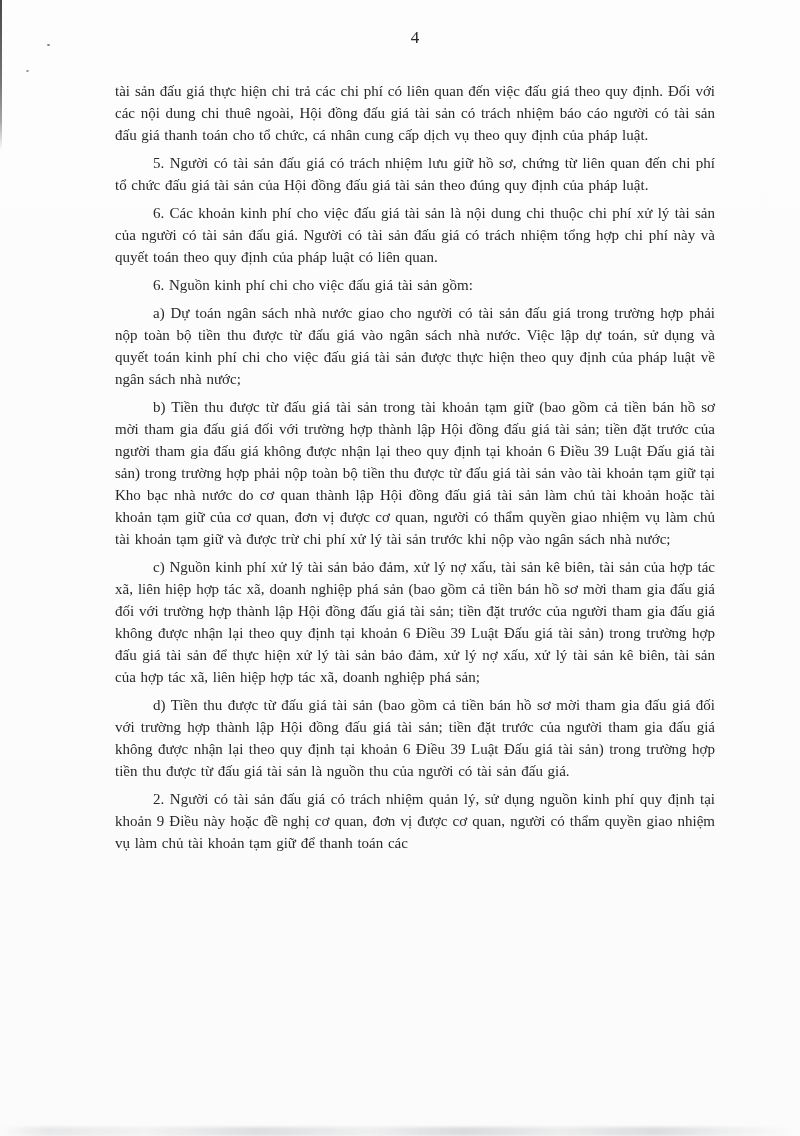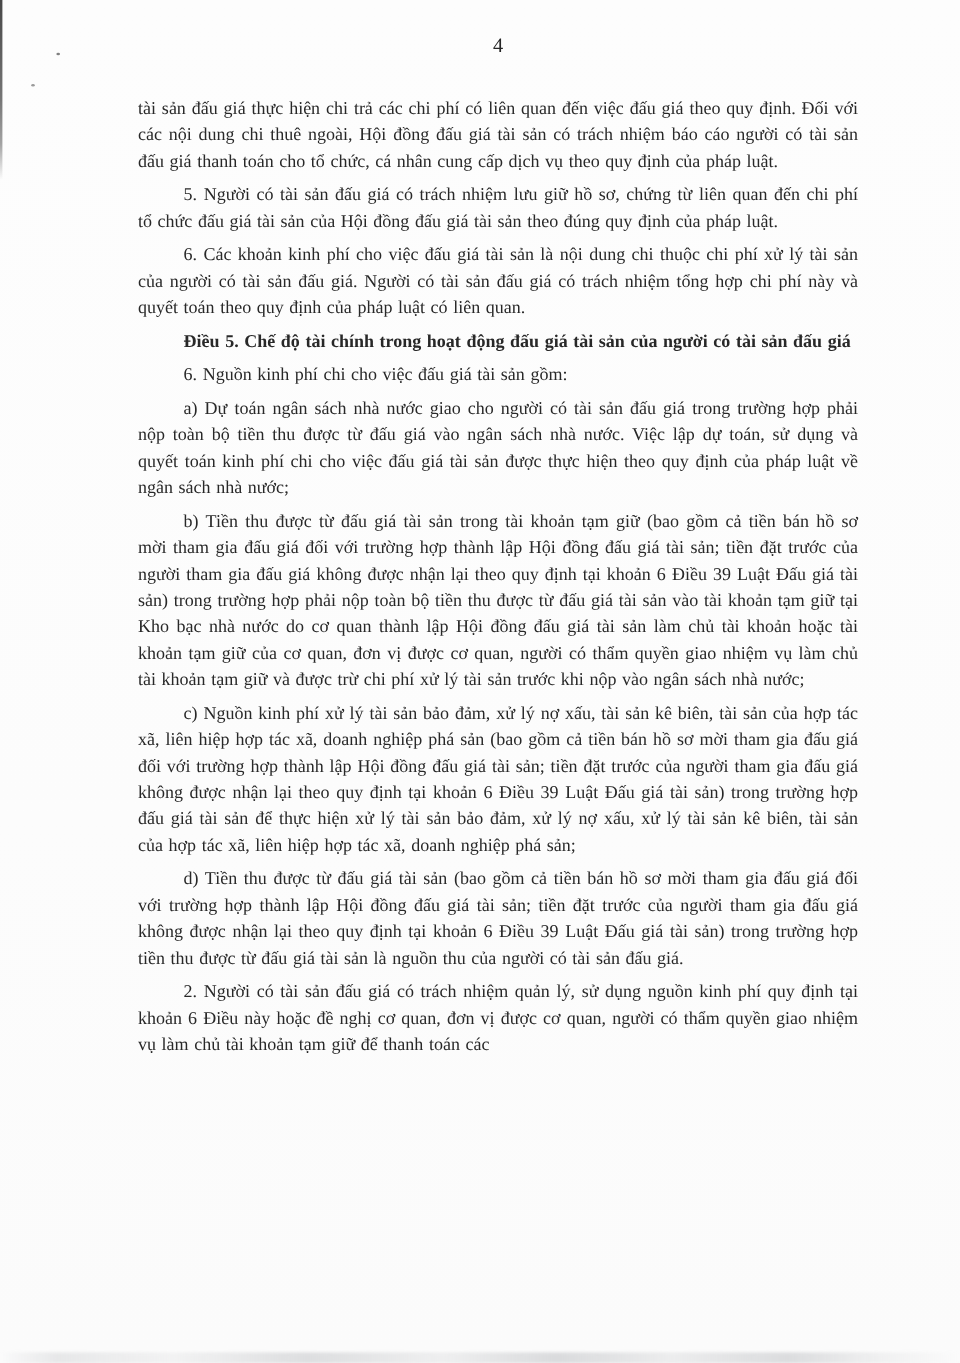--- a/index.html
+++ b/index.html
@@ -94,27 +94,26 @@
 <body>
 
 <div class="page">
 
   <div class="page-number">4</div>
 
   <div class="body-text">
     <p class="cont">tài sản đấu giá thực hiện chi trả các chi phí có liên quan đến việc đấu giá theo quy định. Đối với các nội dung chi thuê ngoài, Hội đồng đấu giá tài sản có trách nhiệm báo cáo người có tài sản đấu giá thanh toán cho tổ chức, cá nhân cung cấp dịch vụ theo quy định của pháp luật.</p>
     <p>5. Người có tài sản đấu giá có trách nhiệm lưu giữ hồ sơ, chứng từ liên quan đến chi phí tổ chức đấu giá tài sản của Hội đồng đấu giá tài sản theo đúng quy định của pháp luật.</p>
     <p>6. Các khoản kinh phí cho việc đấu giá tài sản là nội dung chi thuộc chi phí xử lý tài sản của người có tài sản đấu giá. Người có tài sản đấu giá có trách nhiệm tổng hợp chi phí này và quyết toán theo quy định của pháp luật có liên quan.</p>
-    <p class="heading">Điều 5. Chế độ tài chính trong hoạt động đấu giá tài sản của người có tài sản đấu giá</p>
     <p>6. Nguồn kinh phí chi cho việc đấu giá tài sản gồm:</p>
     <p>a) Dự toán ngân sách nhà nước giao cho người có tài sản đấu giá trong trường hợp phải nộp toàn bộ tiền thu được từ đấu giá vào ngân sách nhà nước. Việc lập dự toán, sử dụng và quyết toán kinh phí chi cho việc đấu giá tài sản được thực hiện theo quy định của pháp luật về ngân sách nhà nước;</p>
     <p>b) Tiền thu được từ đấu giá tài sản trong tài khoản tạm giữ (bao gồm cả tiền bán hồ sơ mời tham gia đấu giá đối với trường hợp thành lập Hội đồng đấu giá tài sản; tiền đặt trước của người tham gia đấu giá không được nhận lại theo quy định tại khoản 6 Điều 39 Luật Đấu giá tài sản) trong trường hợp phải nộp toàn bộ tiền thu được từ đấu giá tài sản vào tài khoản tạm giữ tại Kho bạc nhà nước do cơ quan thành lập Hội đồng đấu giá tài sản làm chủ tài khoản hoặc tài khoản tạm giữ của cơ quan, đơn vị được cơ quan, người có thẩm quyền giao nhiệm vụ làm chủ tài khoản tạm giữ và được trừ chi phí xử lý tài sản trước khi nộp vào ngân sách nhà nước;</p>
     <p>c) Nguồn kinh phí xử lý tài sản bảo đảm, xử lý nợ xấu, tài sản kê biên, tài sản của hợp tác xã, liên hiệp hợp tác xã, doanh nghiệp phá sản (bao gồm cả tiền bán hồ sơ mời tham gia đấu giá đối với trường hợp thành lập Hội đồng đấu giá tài sản; tiền đặt trước của người tham gia đấu giá không được nhận lại theo quy định tại khoản 6 Điều 39 Luật Đấu giá tài sản) trong trường hợp đấu giá tài sản để thực hiện xử lý tài sản bảo đảm, xử lý nợ xấu, xử lý tài sản kê biên, tài sản của hợp tác xã, liên hiệp hợp tác xã, doanh nghiệp phá sản;</p>
     <p>d) Tiền thu được từ đấu giá tài sản (bao gồm cả tiền bán hồ sơ mời tham gia đấu giá đối với trường hợp thành lập Hội đồng đấu giá tài sản; tiền đặt trước của người tham gia đấu giá không được nhận lại theo quy định tại khoản 6 Điều 39 Luật Đấu giá tài sản) trong trường hợp tiền thu được từ đấu giá tài sản là nguồn thu của người có tài sản đấu giá.</p>
-    <p>2. Người có tài sản đấu giá có trách nhiệm quản lý, sử dụng nguồn kinh phí quy định tại khoản 6 Điều này hoặc đề nghị cơ quan, đơn vị được cơ quan, người có thẩm quyền giao nhiệm vụ làm chủ tài khoản tạm giữ để thanh toán các</p>
+    <p>2. Người có tài sản đấu giá có trách nhiệm quản lý, sử dụng nguồn kinh phí quy định tại khoản 9 Điều này hoặc đề nghị cơ quan, đơn vị được cơ quan, người có thẩm quyền giao nhiệm vụ làm chủ tài khoản tạm giữ để thanh toán các</p>
   </div>
 
   <div class="edge-line"></div>
   <div class="speck speck-1"></div>
   <div class="speck speck-2"></div>
   <div class="bottom-smudge"></div>
 
 </div>
 
 </body></html>

